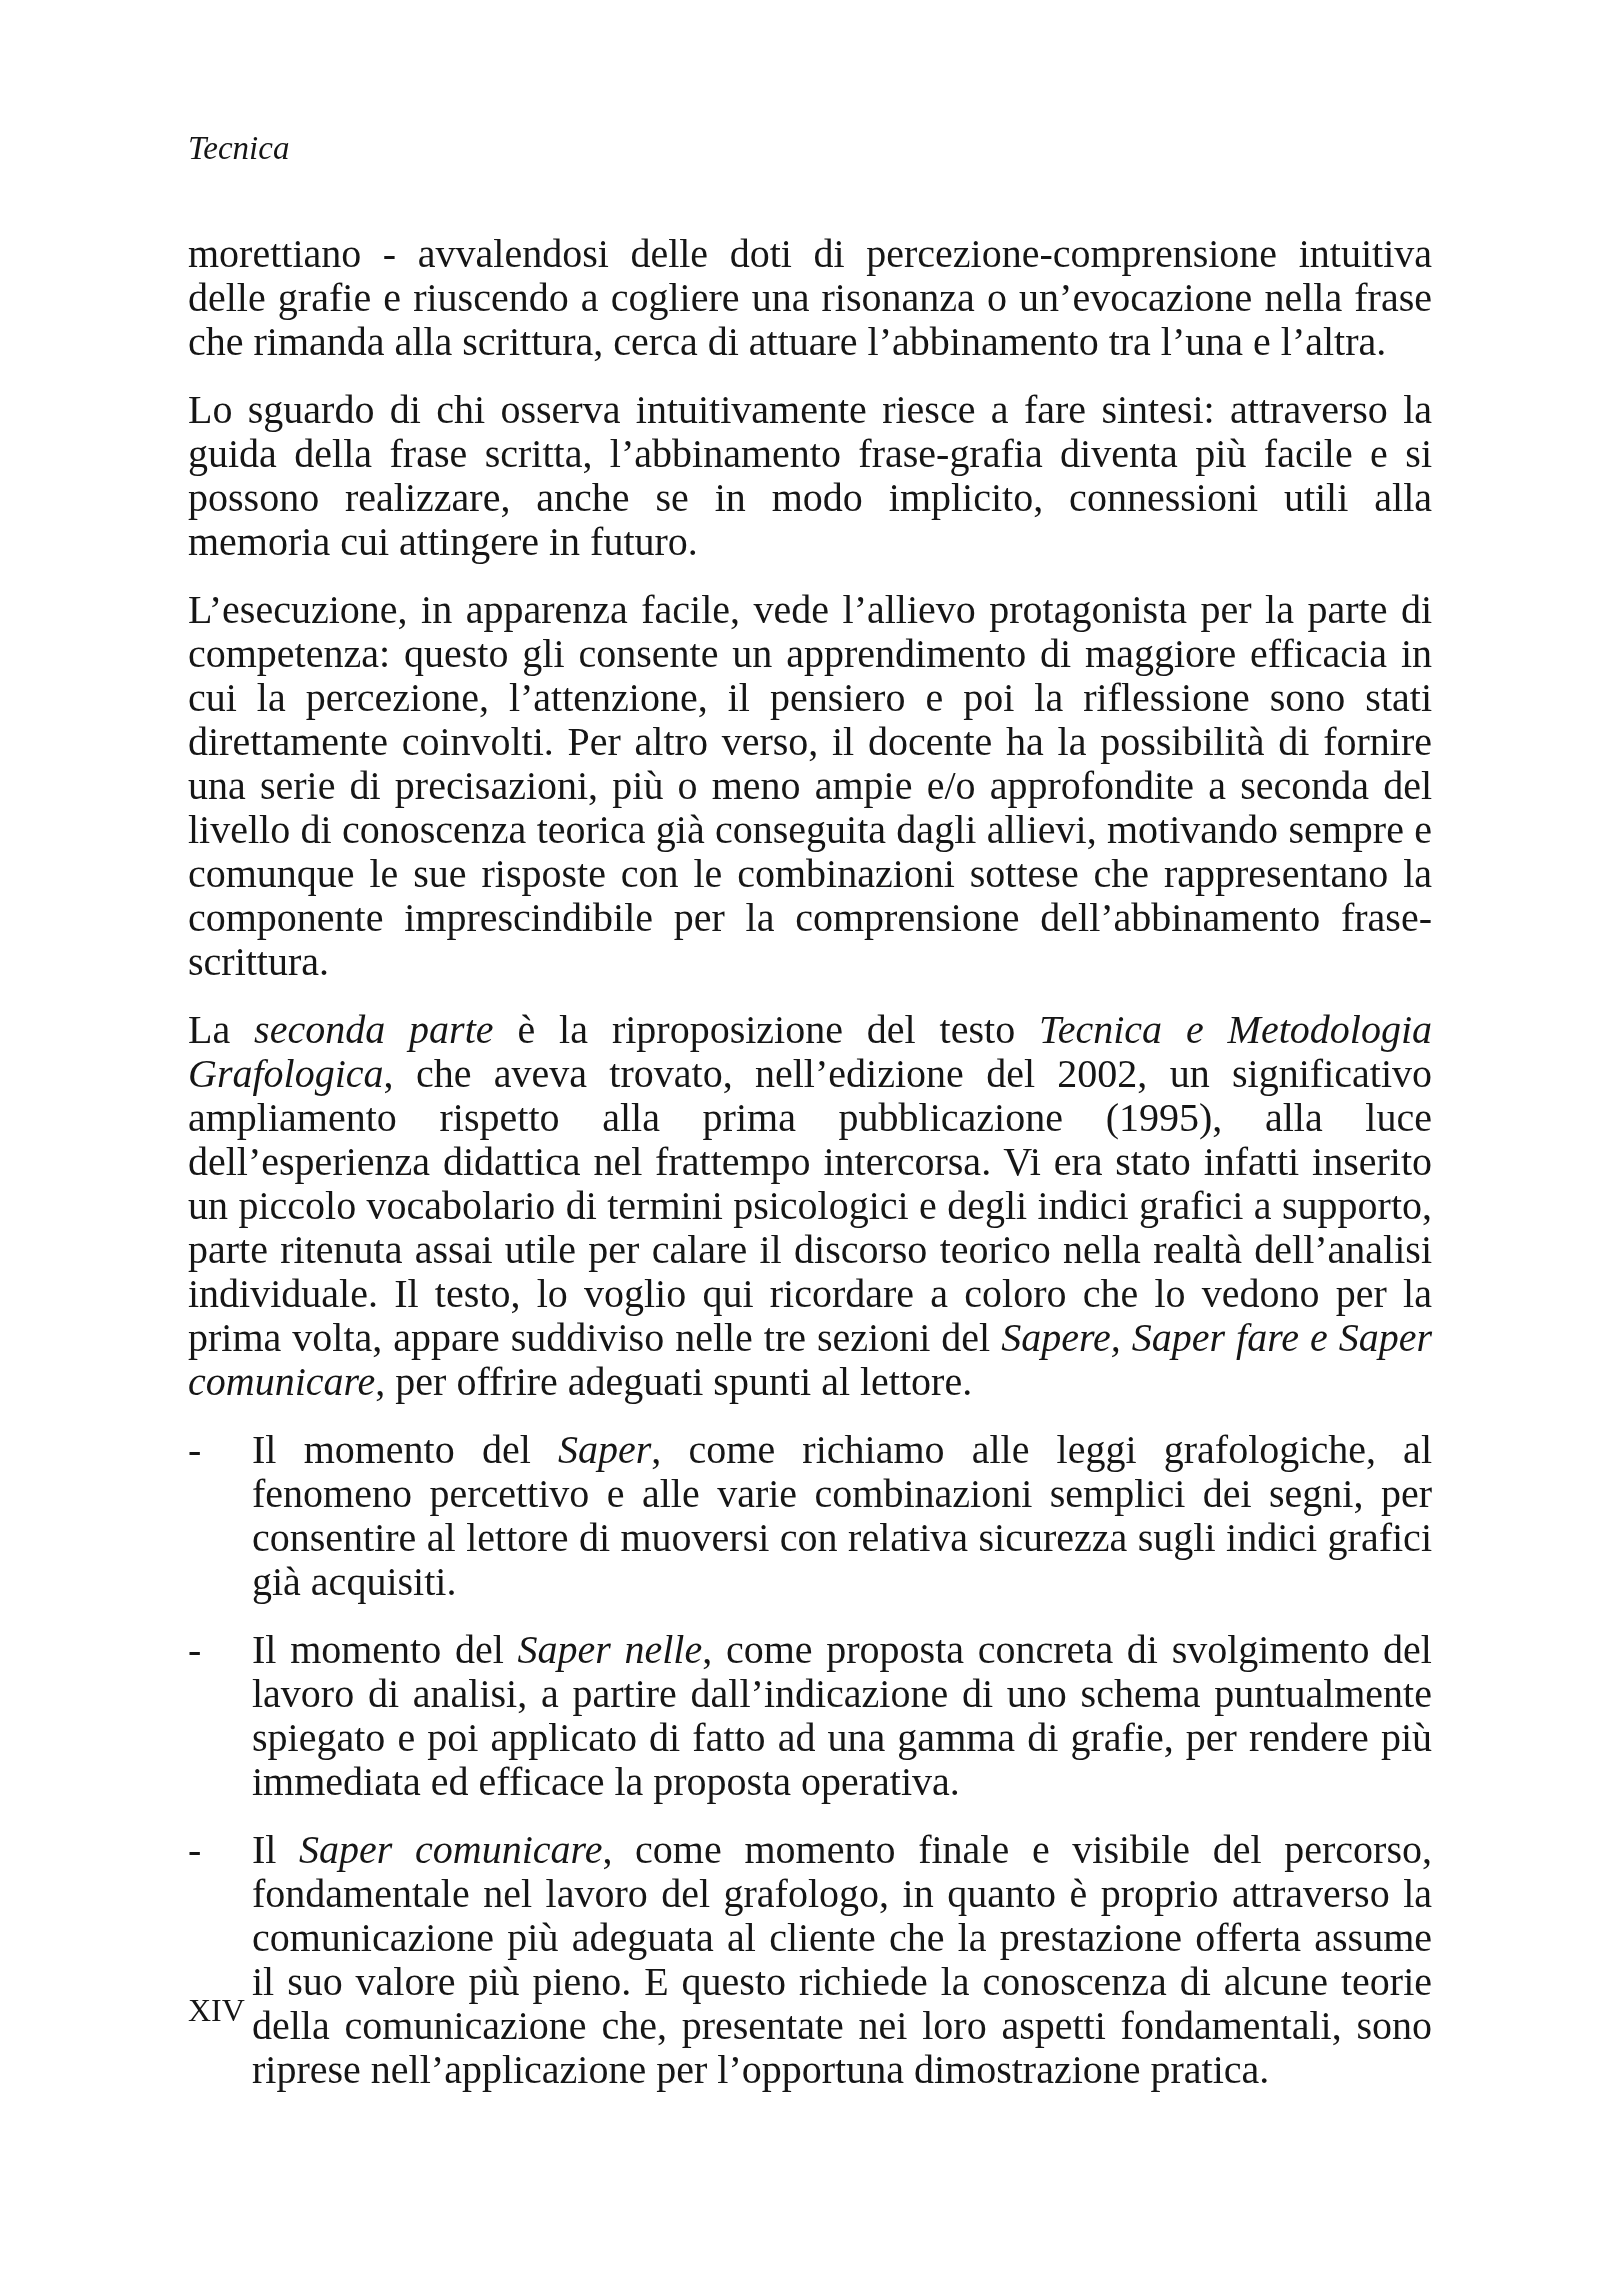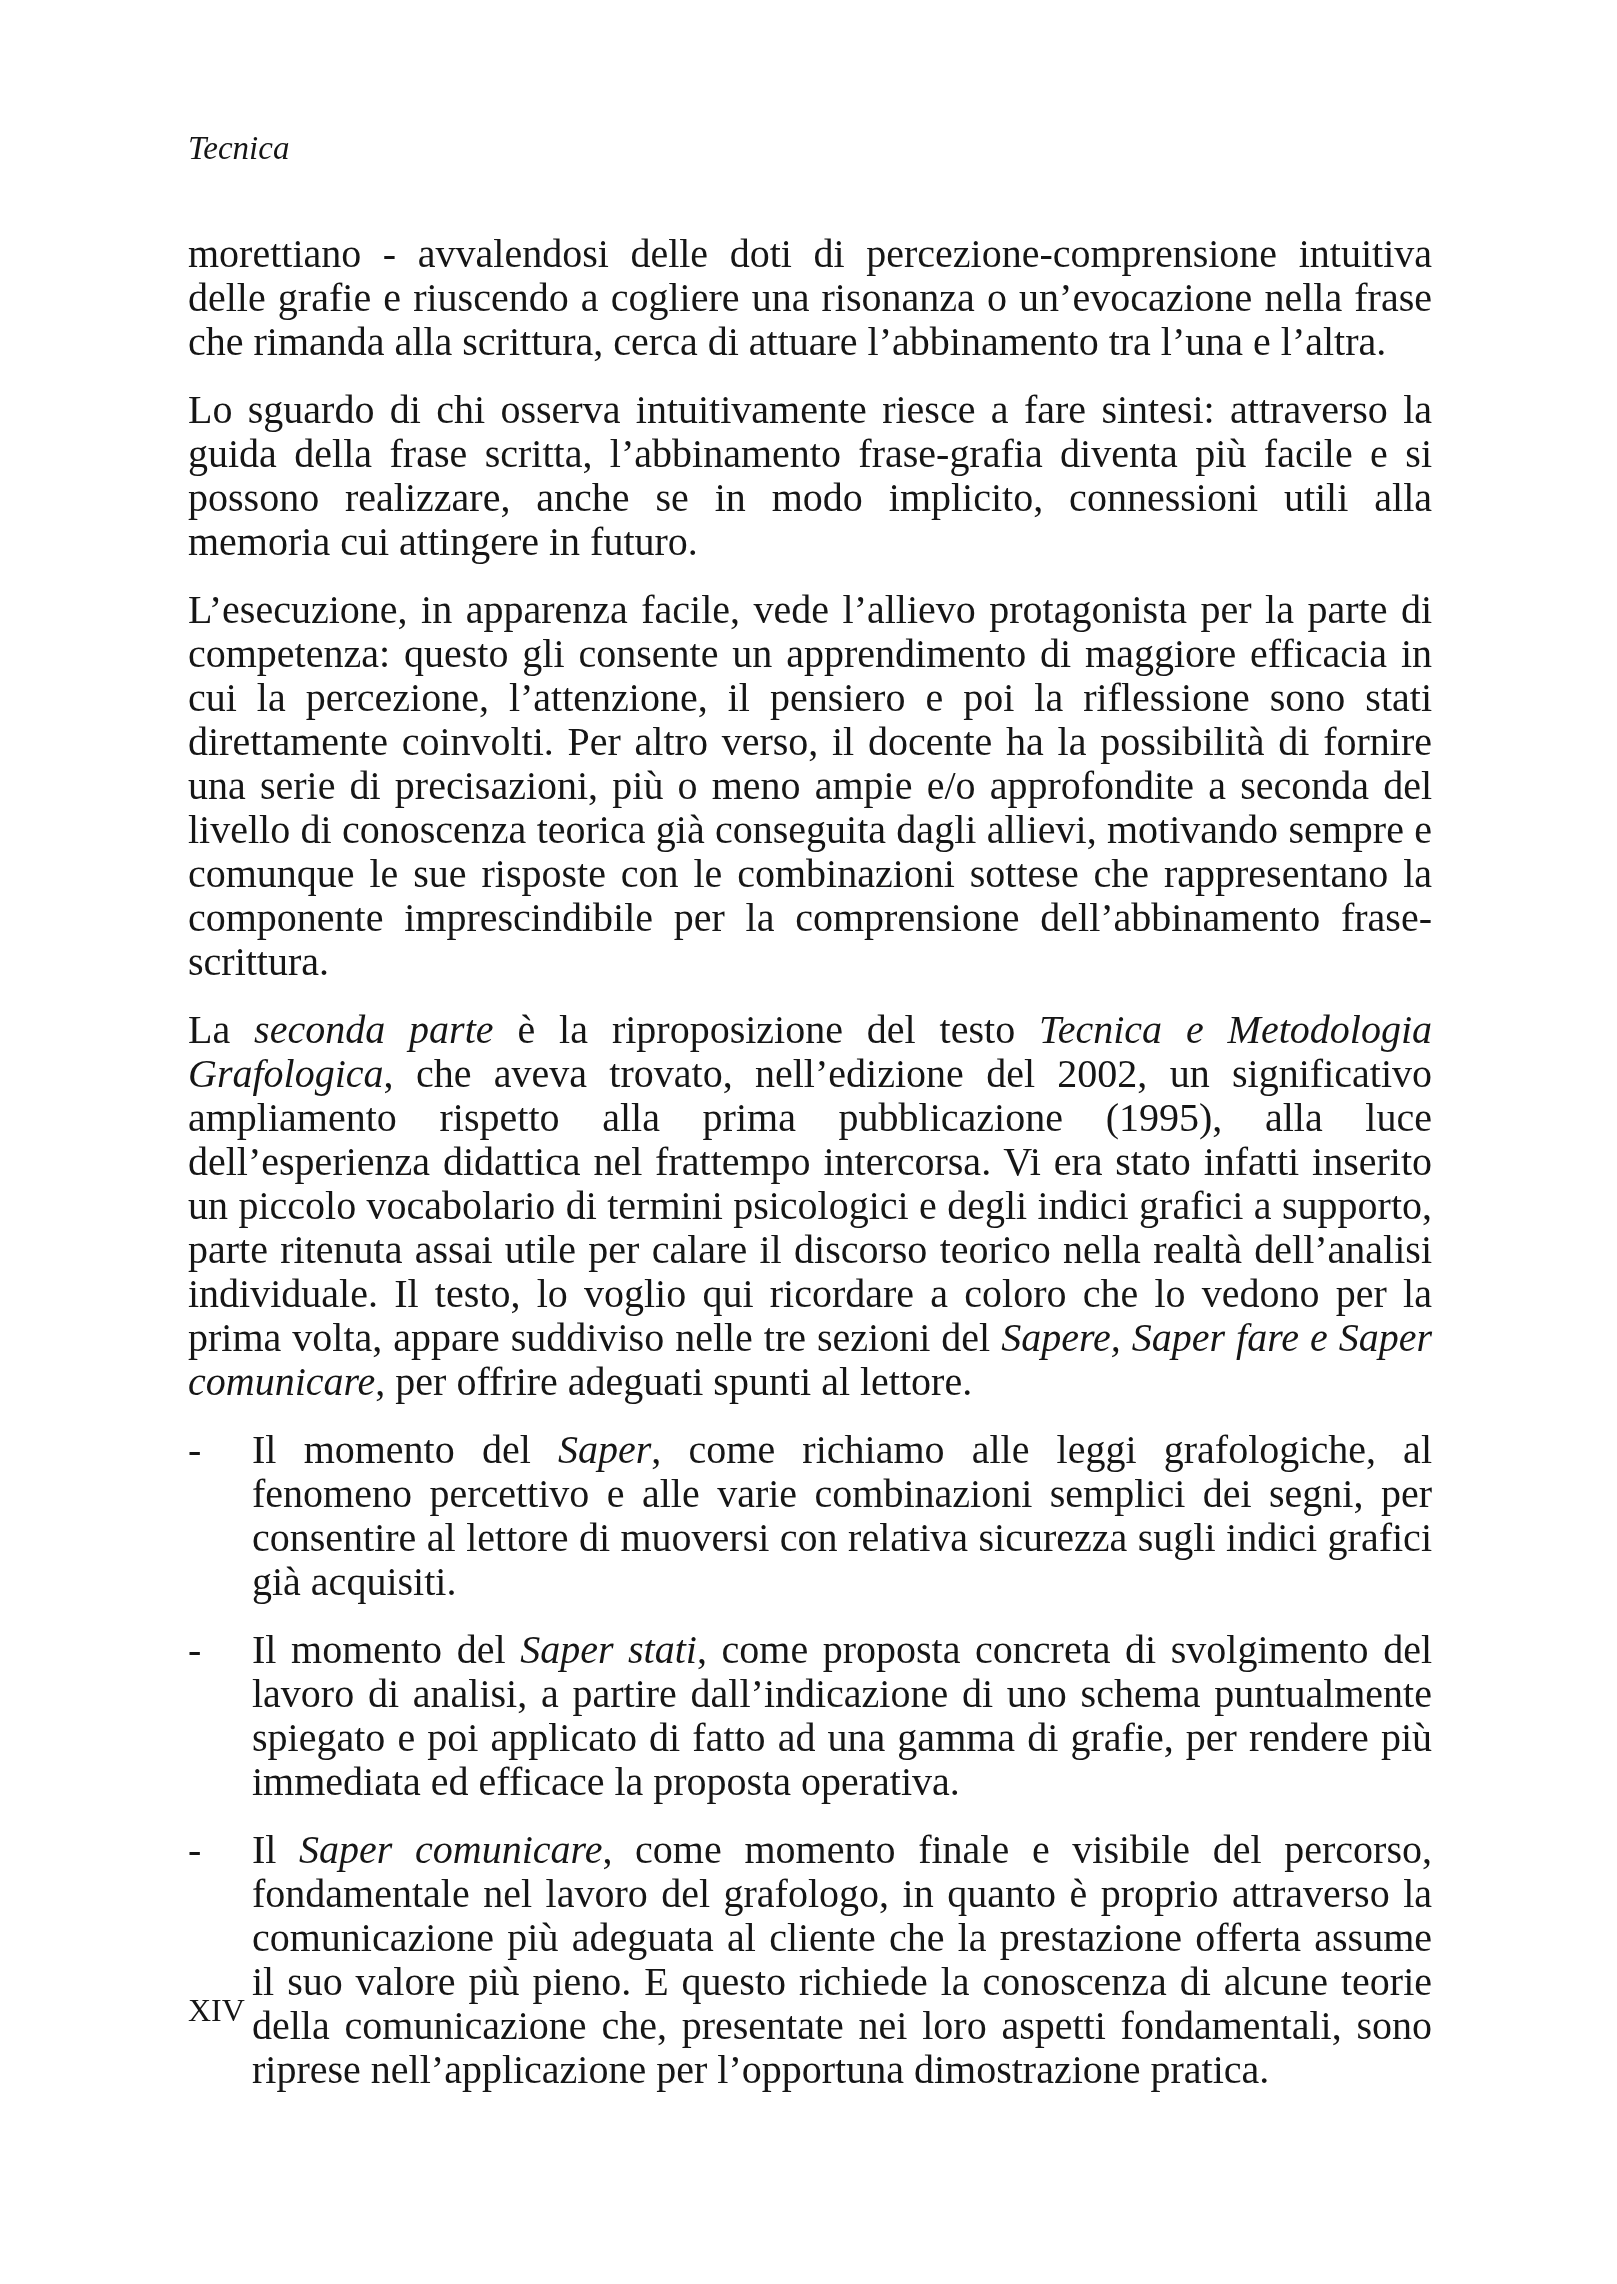--- a/index.html
+++ b/index.html
@@ -70,21 +70,21 @@
       <p class="block para"><span>morettiano - avvalendosi delle doti di percezione-comprensione intuitiva delle grafie e riuscendo a cogliere una risonanza o un’evocazione nella frase che rimanda alla scrittura, cerca di attuare l’abbinamento tra l’una e l’altra.</span></p>
       <p class="block para"><span>Lo sguardo di chi osserva intuitivamente riesce a fare sintesi: attraverso la guida della frase scritta, l’abbinamento frase-grafia diventa più facile e si possono realizzare, anche se in modo implicito, connessioni utili alla memoria cui attingere in futuro.</span></p>
       <p class="block para"><span>L’esecuzione, in apparenza facile, vede l’allievo protagonista per la parte di competenza: questo gli consente un apprendimento di maggiore efficacia in cui la percezione, l’attenzione, il pensiero e poi la riflessione sono stati direttamente coinvolti. Per altro verso, il docente ha la possibilità di fornire una serie di precisazioni, più o meno ampie e/o approfondite a seconda del livello di conoscenza teorica già conseguita dagli allievi, motivando sempre e comunque le sue risposte con le combinazioni sottese che rappresentano la componente imprescindibile per la comprensione dell’abbinamento frase-scrittura.</span></p>
       <p class="block para"><span>La </span><em>seconda parte</em><span> è la riproposizione del testo </span><em>Tecnica e Metodologia Grafologica</em><span>, che aveva trovato, nell’edizione del 2002, un significativo ampliamento rispetto alla prima pubblicazione (1995), alla luce dell’esperienza didattica nel frattempo intercorsa. Vi era stato infatti inserito un piccolo vocabolario di termini psicologici e degli indici grafici a supporto, parte ritenuta assai utile per calare il discorso teorico nella realtà dell’analisi individuale. Il testo, lo voglio qui ricordare a coloro che lo vedono per la prima volta, appare suddiviso nelle tre sezioni del </span><em>Sapere, Saper fare e Saper comunicare</em><span>, per offrire adeguati spunti al lettore.</span></p>
       <div class="block bullet">
         <span class="marker">-</span>
         <div class="bullet-content"><span>Il momento del </span><em>Saper</em><span>, come richiamo alle leggi grafologiche, al fenomeno percettivo e alle varie combinazioni semplici dei segni, per consentire al lettore di muoversi con relativa sicurezza sugli indici grafici già acquisiti.</span></div>
       </div>
       <div class="block bullet">
         <span class="marker">-</span>
-        <div class="bullet-content"><span>Il momento del </span><em>Saper stati</em><span>, come proposta concreta di svolgimento del lavoro di analisi, a partire dall’indicazione di uno schema puntualmente spiegato e poi applicato di fatto ad una gamma di grafie, per rendere più immediata ed efficace la proposta operativa.</span></div>
+        <div class="bullet-content"><span>Il momento del </span><em>Saper nelle</em><span>, come proposta concreta di svolgimento del lavoro di analisi, a partire dall’indicazione di uno schema puntualmente spiegato e poi applicato di fatto ad una gamma di grafie, per rendere più immediata ed efficace la proposta operativa.</span></div>
       </div>
       <div class="block bullet">
         <span class="marker">-</span>
         <div class="bullet-content"><span>Il </span><em>Saper comunicare</em><span>, come momento finale e visibile del percorso, fondamentale nel lavoro del grafologo, in quanto è proprio attraverso la comunicazione più adeguata al cliente che la prestazione offerta assume il suo valore più pieno.  E questo richiede la conoscenza di alcune teorie della comunicazione che, presentate nei loro aspetti fondamentali, sono riprese nell’applicazione per l’opportuna dimostrazione pratica.</span></div>
       </div>
     </div>
 
   <div class="page-number">XIV</div>
 </div>
 

